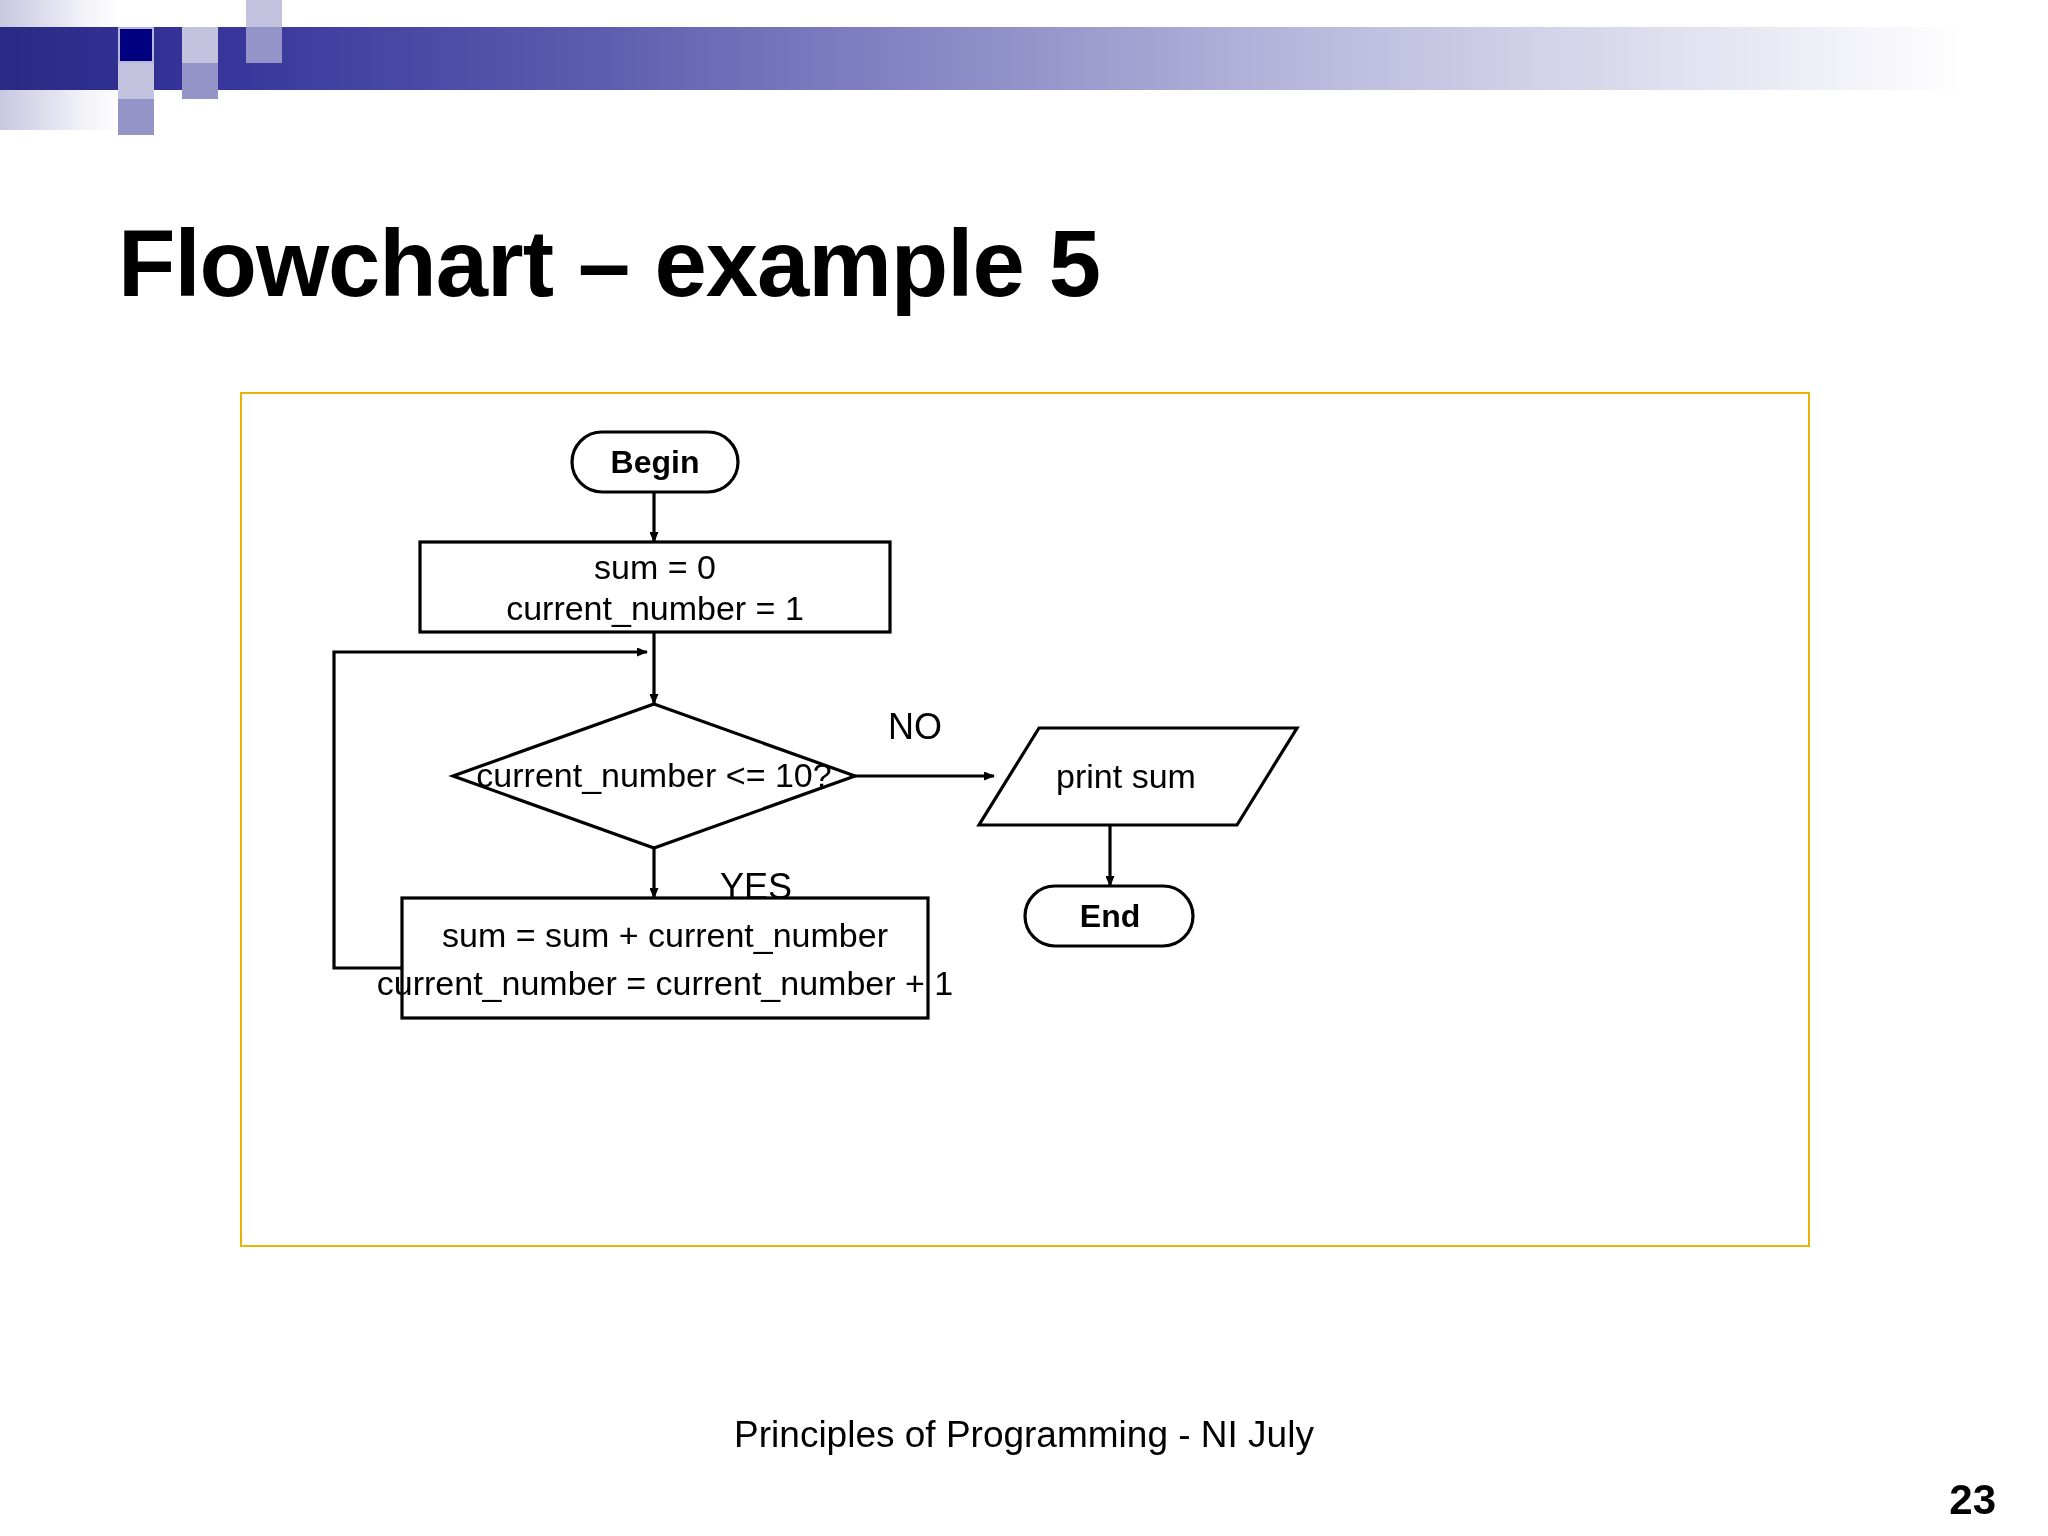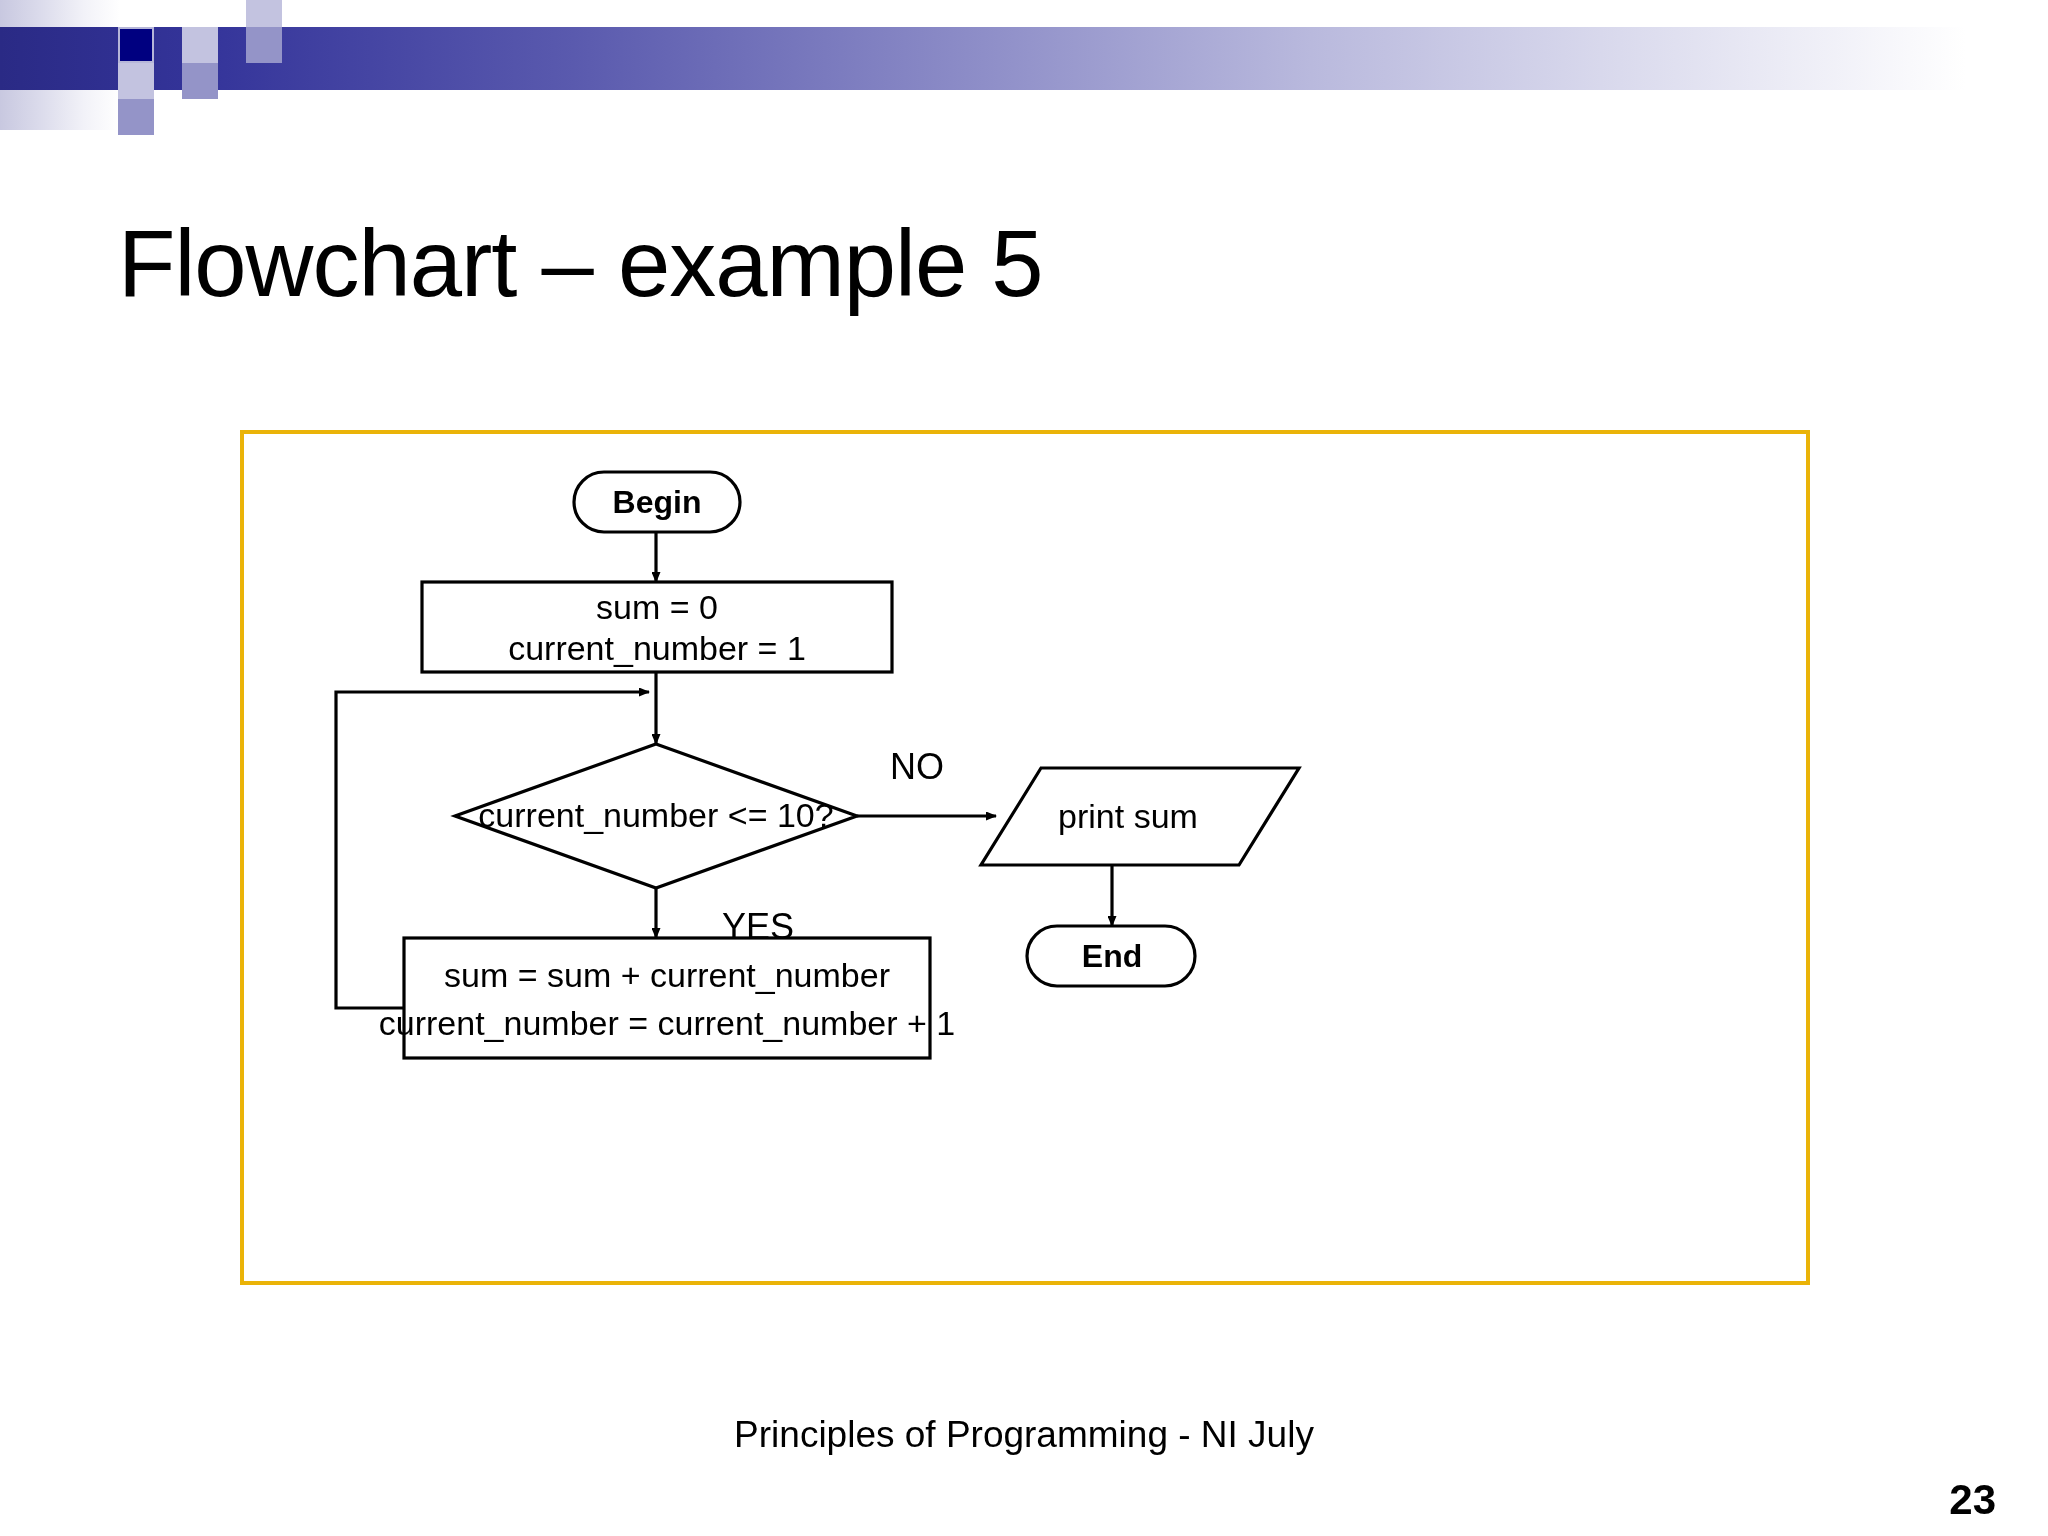--- a/index.html
+++ b/index.html
@@ -40,36 +40,35 @@
     background: linear-gradient(to right, #c8c8e0 0%, #dcdcec 35%, #f2f2f8 70%, #ffffff 100%);
   }
 
   
   #page-title {
     position: absolute;
     left: 118px;
     top: 152px;
     font-size: 94px;
     line-height: 1.05;
-    font-weight: normal;
+    font-weight: bold;
     letter-spacing: -1px;
     white-space: nowrap;
   }
 
   
   #flowchart-frame {
     position: absolute;
     left: 240px;
     top: 392px;
     width: 1570px;
     height: 855px;
-    border: 4px solid #eab308;
+    border: 2px solid #eab308;
     box-sizing: border-box;
     background: #ffffff;
-    margin-top: 38px;
   }
   #flowchart-svg {
     position: absolute;
     left: 0; top: 0;
   }
   .shape-label {
     font-family: "Liberation Sans", sans-serif;
     font-size: 34px;
     fill: #000000;
   }

